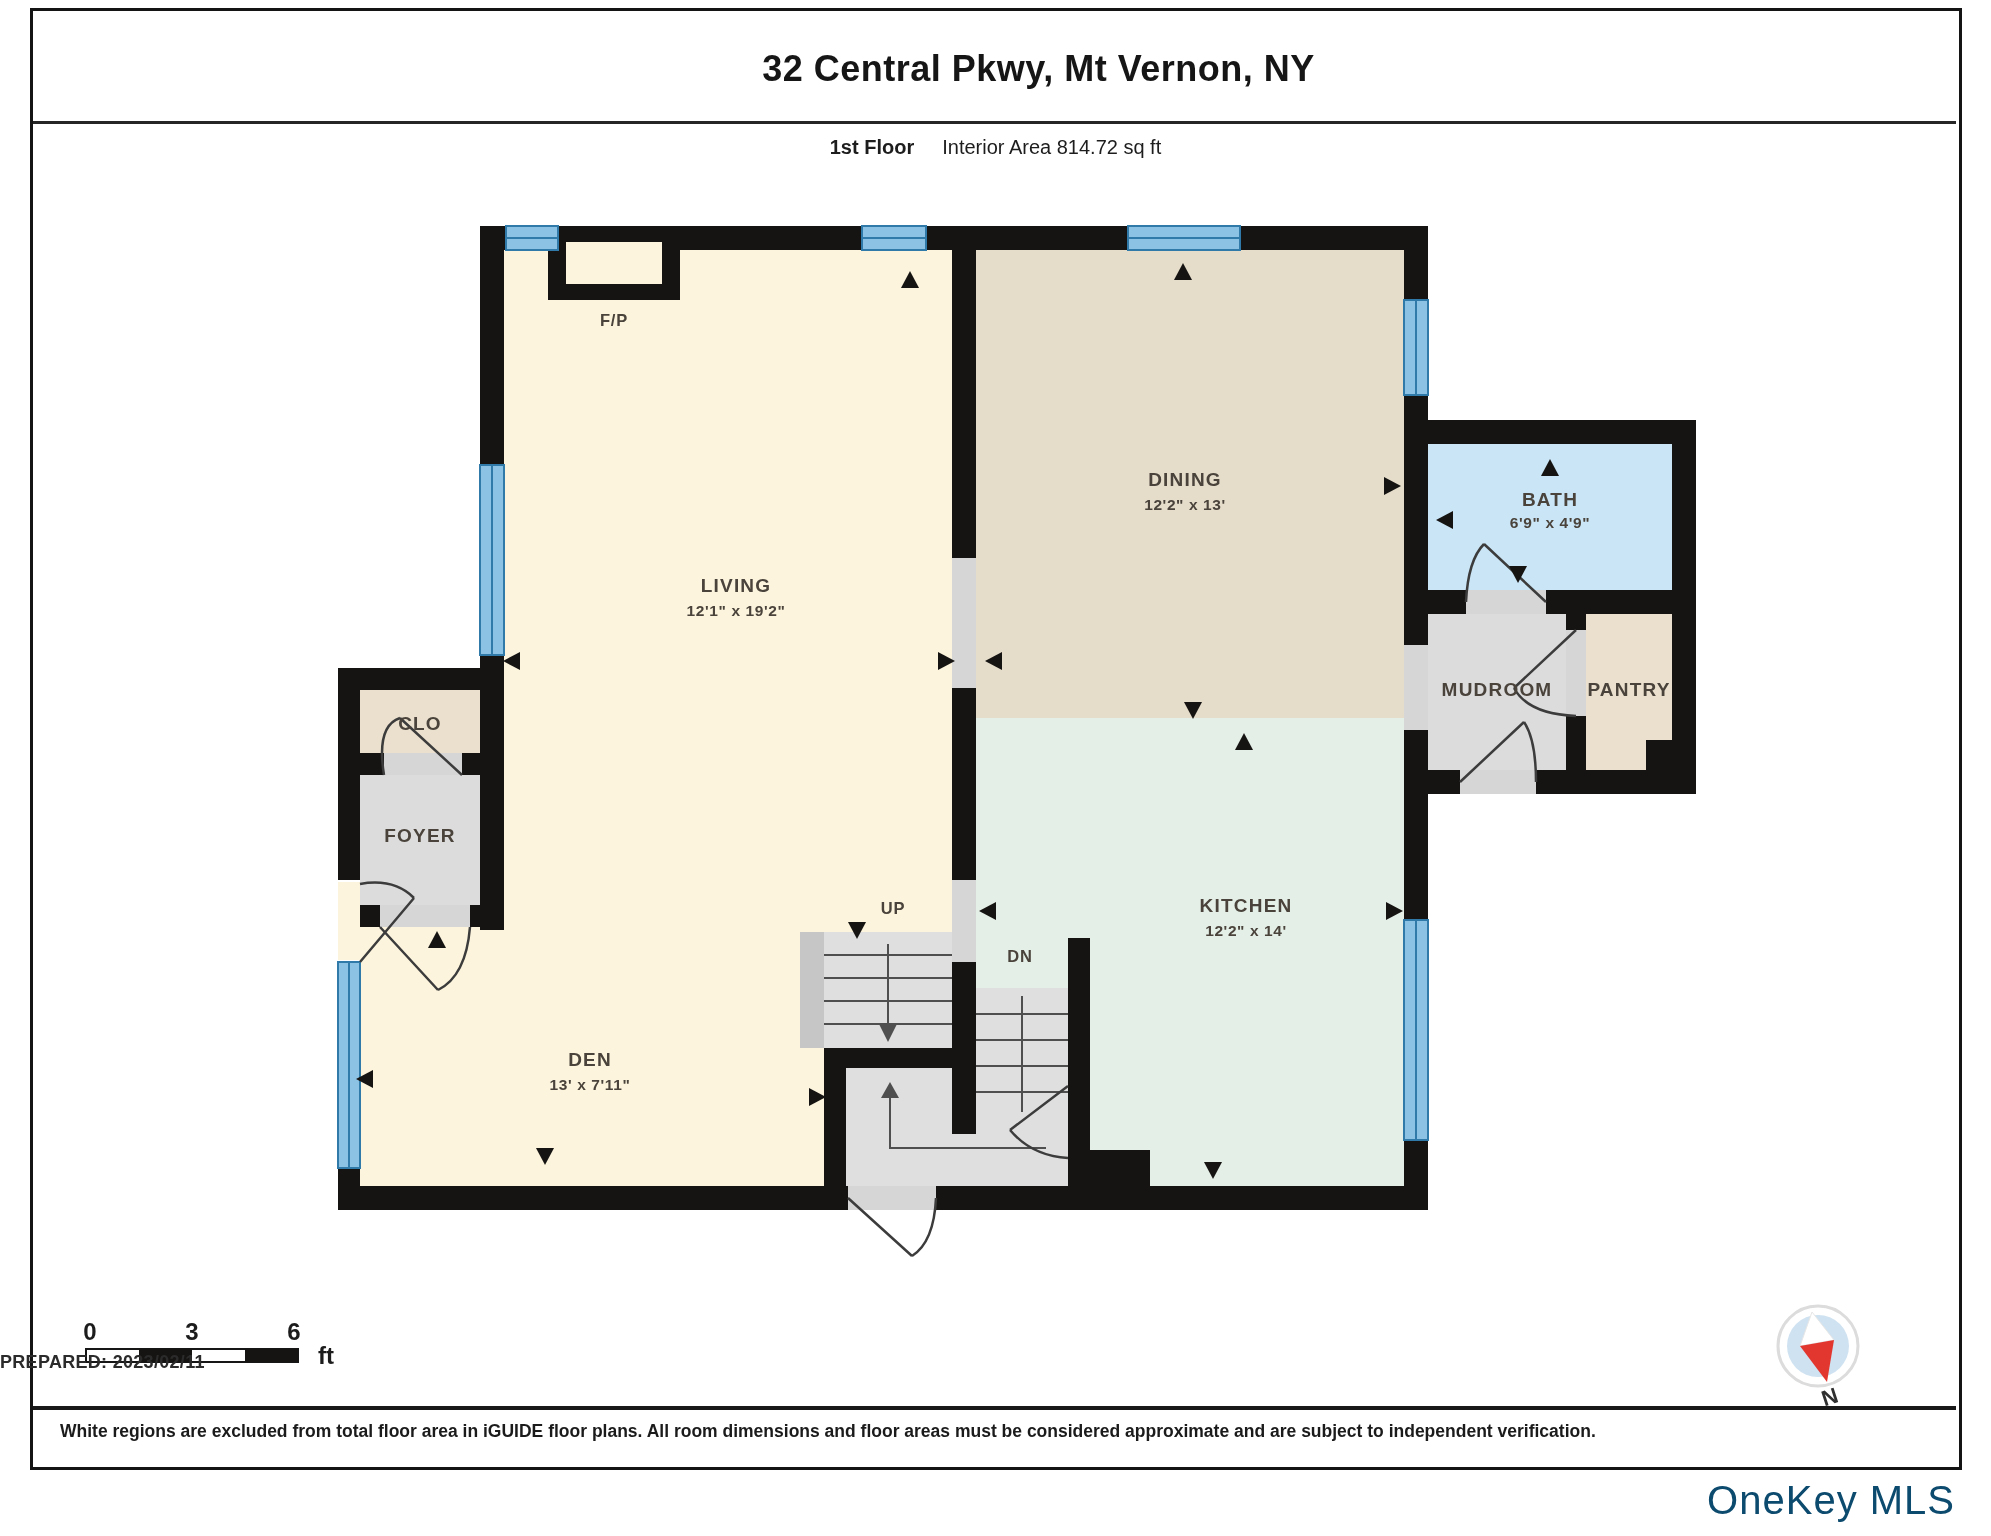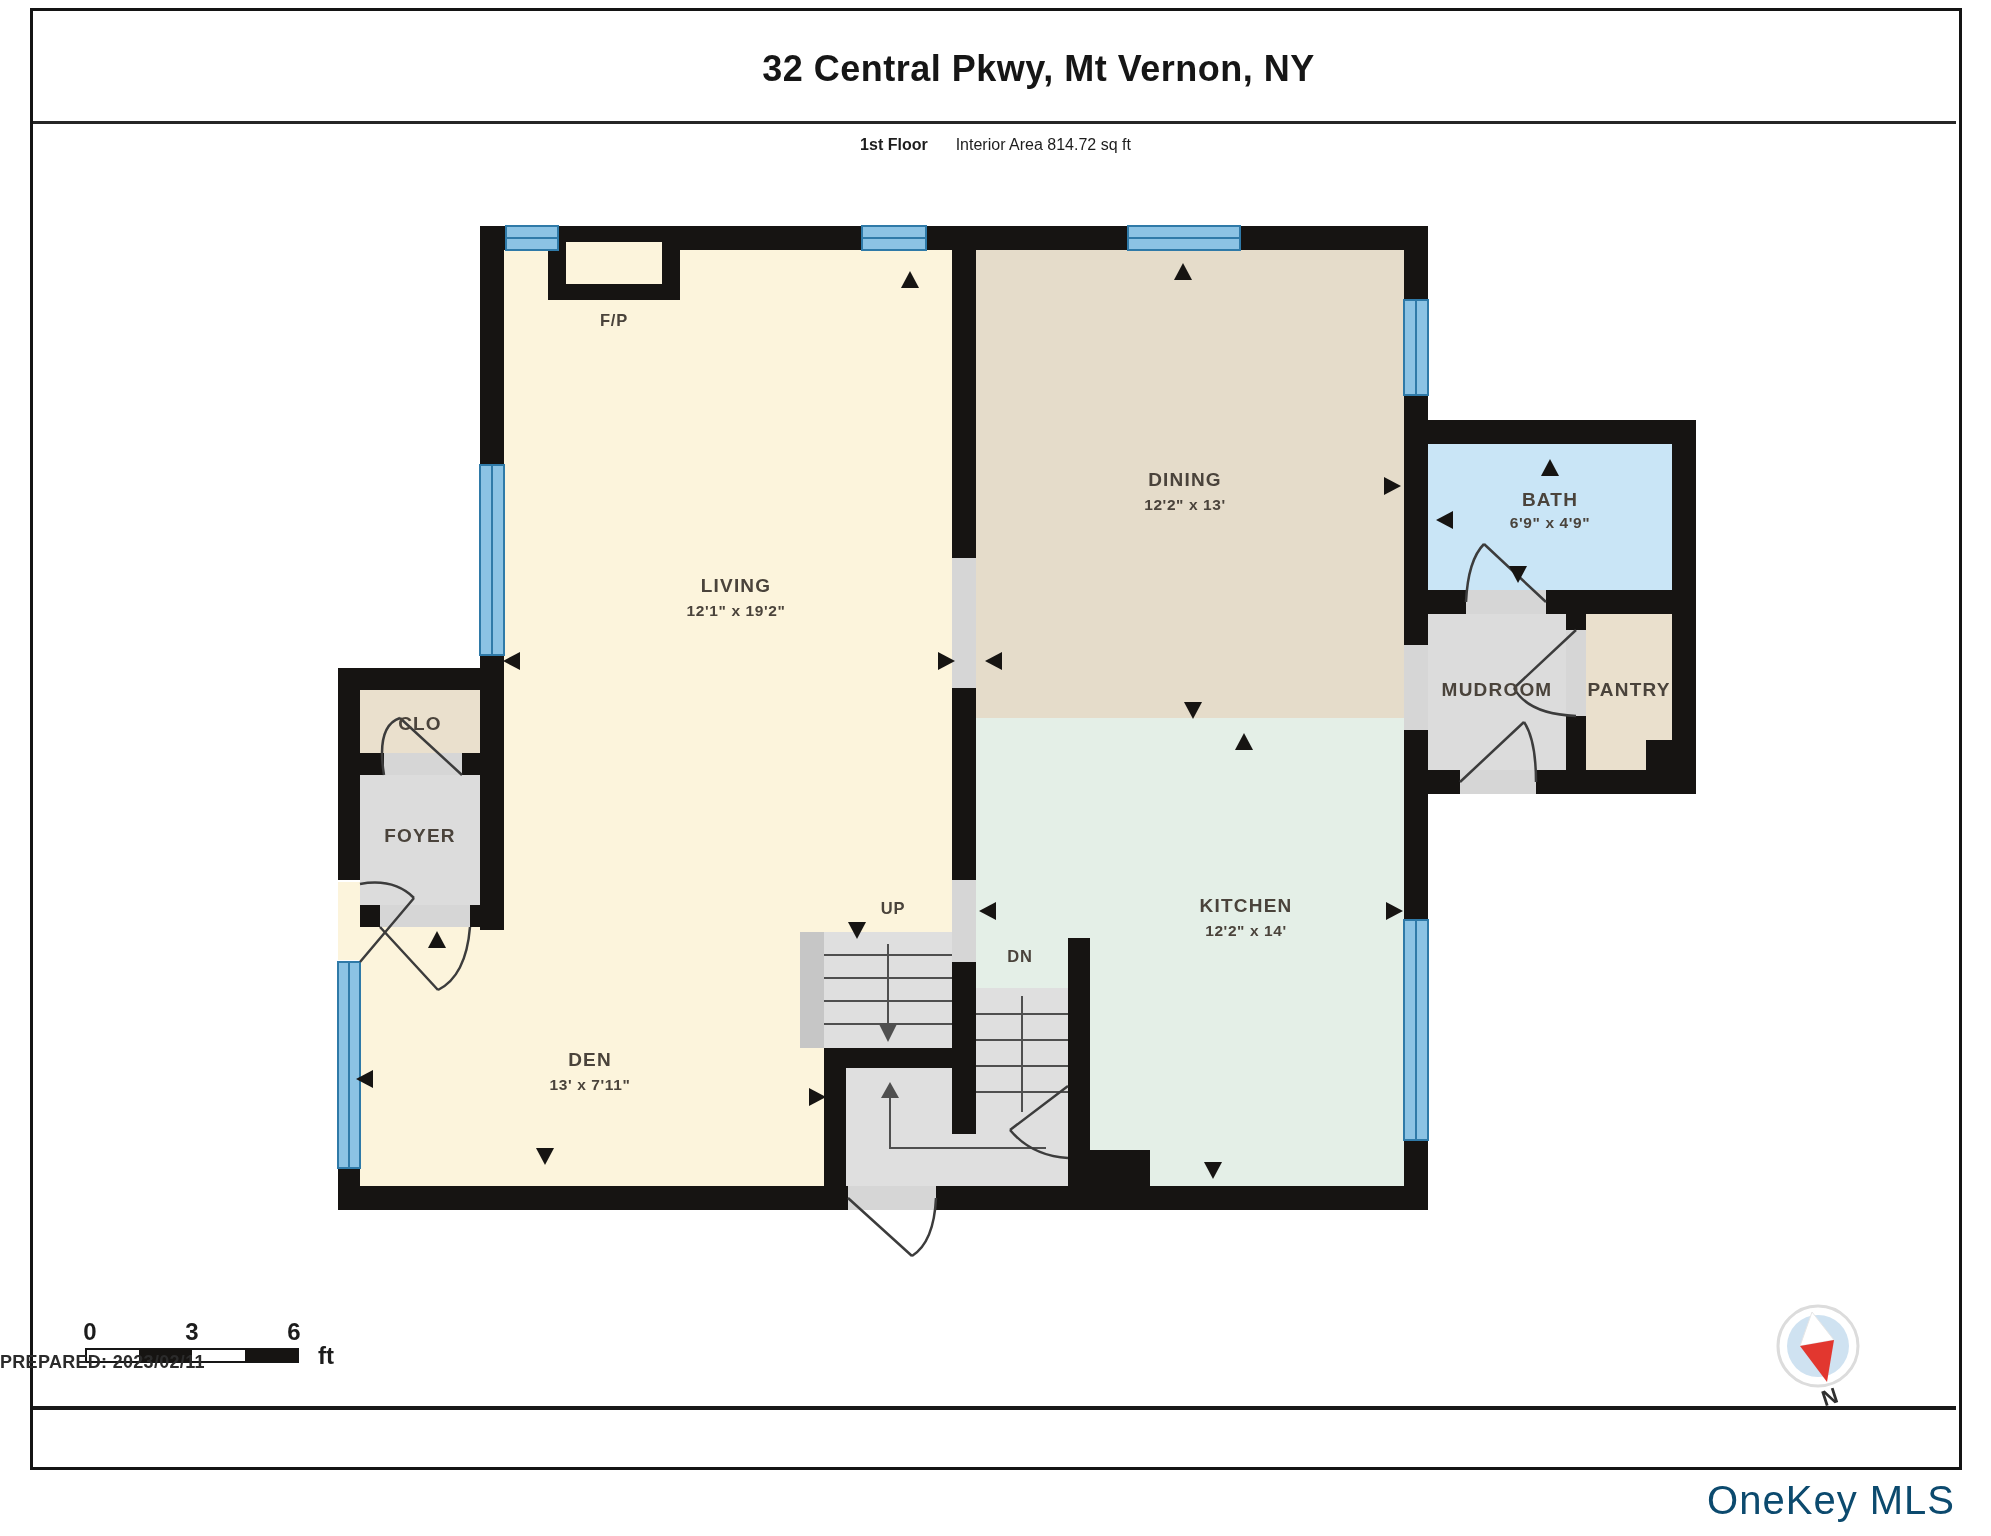--- a/index.html
+++ b/index.html
@@ -1,20 +1,20 @@
 <!DOCTYPE html>
 <html><head>
 <meta charset="utf-8">
 <style>
   html,body{margin:0;padding:0;background:#ffffff;}
   .page{position:relative;width:1991px;height:1536px;background:#fff;font-family:"Liberation Sans",sans-serif;overflow:hidden;}
   .frame{position:absolute;left:30px;top:8px;width:1926px;height:1456px;border:3px solid #141414;}
   .title{position:absolute;top:48px;left:0;width:100%;text-align:center;font-size:36px;font-weight:bold;color:#161616;letter-spacing:.5px;padding-left:43px;}
   .hrule{position:absolute;top:121px;left:33px;width:1923px;height:3px;background:#262626;}
-  .subtitle{position:absolute;top:136px;left:0;width:100%;text-align:center;font-size:16px;color:#1d1d1d;}
+  .subtitle{position:absolute;top:136px;left:0;width:100%;text-align:center;font-size:20px;color:#1d1d1d;}
   .subtitle .fl{font-weight:bold;margin-right:28px;}
   .plan{position:absolute;left:0;top:0;}
   .rl{font-family:"Liberation Sans",sans-serif;font-size:19px;font-weight:bold;letter-spacing:1.2px;}
   .rd{font-family:"Liberation Sans",sans-serif;font-size:15.5px;font-weight:bold;letter-spacing:.6px;}
   .sm{font-family:"Liberation Sans",sans-serif;font-size:16.5px;font-weight:bold;letter-spacing:.8px;}
   .scale-num{font-family:"Liberation Sans",sans-serif;font-size:24px;font-weight:bold;}
   .n-label{font-family:"Liberation Sans",sans-serif;font-size:22px;font-weight:bold;}
   .prepared{position:absolute;top:1352px;left:0;width:100%;font-size:18px;font-weight:bold;color:#2b2b2b;letter-spacing:.3px;}
   .brule{position:absolute;top:1406px;left:33px;width:1923px;height:4px;background:#191919;}
   .disclaimer{position:absolute;top:1421px;left:60px;width:1870px;font-size:17.5px;font-weight:bold;color:#1b1b1b;}
@@ -208,14 +208,15 @@
       <circle cx="1818" cy="1346" r="40" fill="#ffffff" stroke="#dcdcdc" stroke-width="3"></circle>
       <circle cx="1818" cy="1346" r="31" fill="#cfe2f1"></circle>
       <polygon points="1812,1312 1834,1340 1800,1346" fill="#ffffff" stroke="#e6e6e6" stroke-width="1"></polygon>
       <polygon points="1827,1382 1834,1340 1800,1346" fill="#e2372f"></polygon>
       <text class="n-label" x="1832" y="1404" fill="#2f2f2f" text-anchor="middle" transform="rotate(-18 1832 1404)">N</text>
     </g>
   </svg>
 
   <div class="prepared">PREPARED: 2023/02/11</div>
   <div class="brule"></div>
+  <div class="disclaimer">White regions are excluded from total floor area in iGUIDE floor plans. All room dimensions and floor areas must be considered approximate and are subject to independent verification.</div>
   <div class="watermark">OneKey MLS</div>
 </div>
 
 </body></html>

